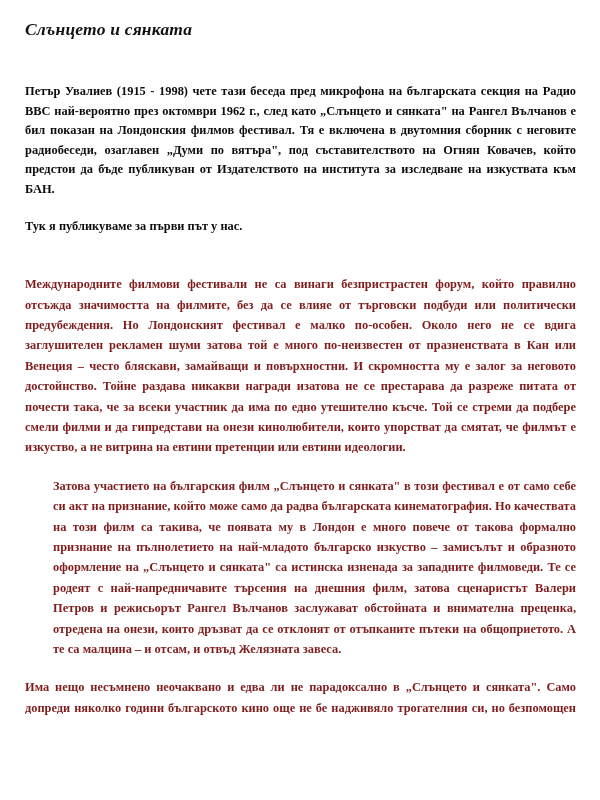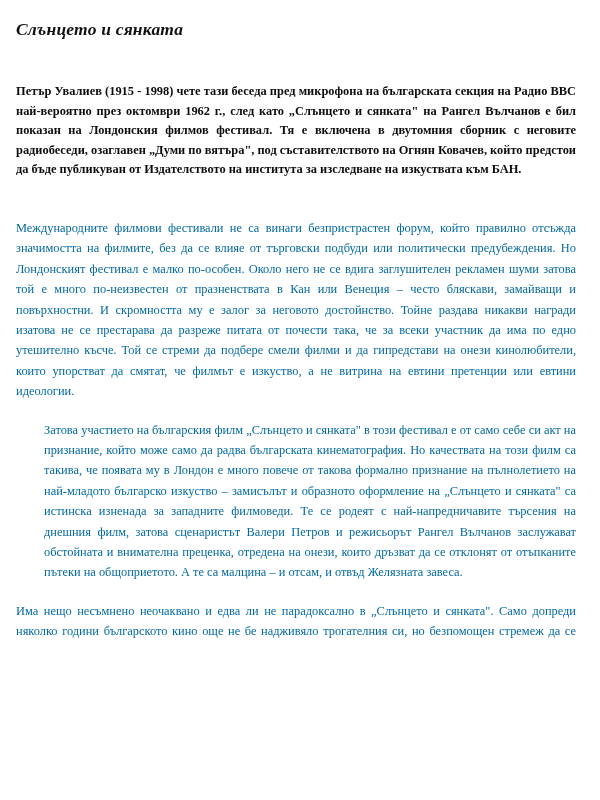--- a/index.html
+++ b/index.html
@@ -11,21 +11,21 @@
     width: 600px;
     height: 800px;
     font-family: "Liberation Serif", "DejaVu Serif", serif;
     color: #1a1a1a;
     overflow: hidden;
   }
   .page {
     width: 600px;
     height: 652px;
     box-sizing: border-box;
-    padding: 10px 24px 0 16px;
+    padding: 10px 24px 0 25px;
     position: relative;
   }
   .doc-title {
     font-family: "Liberation Serif", "DejaVu Serif", serif;
     font-weight: bold;
     font-style: italic;
     font-size: 17.5px;
     line-height: 22px;
     margin: 8px 0 0 0;
     letter-spacing: 0.2px;
@@ -46,21 +46,22 @@
     line-height: 19.6px;
     margin: 17px 0 0 0;
     color: #0d0d0d;
   }
   .body-par {
     font-size: 12.4px;
     line-height: 20.4px;
     text-align: justify;
     text-justify: inter-word;
     margin: 0 0 0 0;
-    color: #0369a1;
+    color: #7f1d1d;
+    font-weight: bold;
   }
   .body-par.first {
     margin-top: 38px;
   }
   .body-par.next {
     margin-top: 18px;
     margin-left: 28px;
   }
   .body-par.clipped {
     margin-top: 18px;
@@ -70,20 +71,21 @@
 </style>
 </head>
 <body>
 
 <div class="page">
 
   <h1 class="doc-title">Слънцето и сянката</h1>
 
   <p class="intro">Петър Увалиев (1915 - 1998) чете тази беседа пред микрофона на българската секция на Радио ВВС най-вероятно през октомври 1962 г., след като „Слънцето и сянката" на Рангел Вълчанов е бил показан на Лондонския филмов фестивал. Тя е включена в двутомния сборник с неговите радиобеседи, озаглавен „Думи по вятъра", под съставителството на Огнян Ковачев, който предстои да бъде публикуван от Издателството на института за изследване на изкуствата към БАН.</p>
 
+  <p class="intro-second">Тук я публикуваме за първи път у нас.</p>
 
   <p class="body-par first">Международните филмови фестивали не са винаги безпристрастен форум, който правилно отсъжда значимостта на филмите, без да се влияе от търговски подбуди или политически предубеждения. Но Лондонският фестивал е малко по-особен. Около него не се вдига заглушителен рекламен шуми затова той е много по-неизвестен от празненствата в Кан или Венеция – често бляскави, замайващи и повърхностни. И скромността му е залог за неговото достойнство. Тойне раздава никакви награди изатова не се престарава да разреже питата от почести така, че за всеки участник да има по едно утешително късче. Той се стреми да подбере смели филми и да гипредстави на онези кинолюбители, които упорстват да смятат, че филмът е изкуство, а не витрина на евтини претенции или евтини идеологии.</p>
 
   <p class="body-par next">Затова участието на българския филм „Слънцето и сянката" в този фестивал е от само себе си акт на признание, който може само да радва българската кинематография. Но качествата на този филм са такива, че появата му в Лондон е много повече от такова формално признание на пълнолетието на най-младото българско изкуство – замисълът и образното оформление на „Слънцето и сянката" са истинска изненада за западните филмоведи. Те се родеят с най-напредничавите търсения на днешния филм, затова сценаристът Валери Петров и режисьорът Рангел Вълчанов заслужават обстойната и внимателна преценка, отредена на онези, които дръзват да се отклонят от отъпканите пътеки на общоприетото. А те са малцина – и отсам, и отвъд Желязната завеса.</p>
 
   <p class="body-par clipped">Има нещо несъмнено неочаквано и едва ли не парадоксално в „Слънцето и сянката". Само допреди няколко години българското кино още не бе надживяло трогателния си, но безпомощен стремеж да се мери с европейските образци.</p>
 
 </div>
 
 </body></html>

